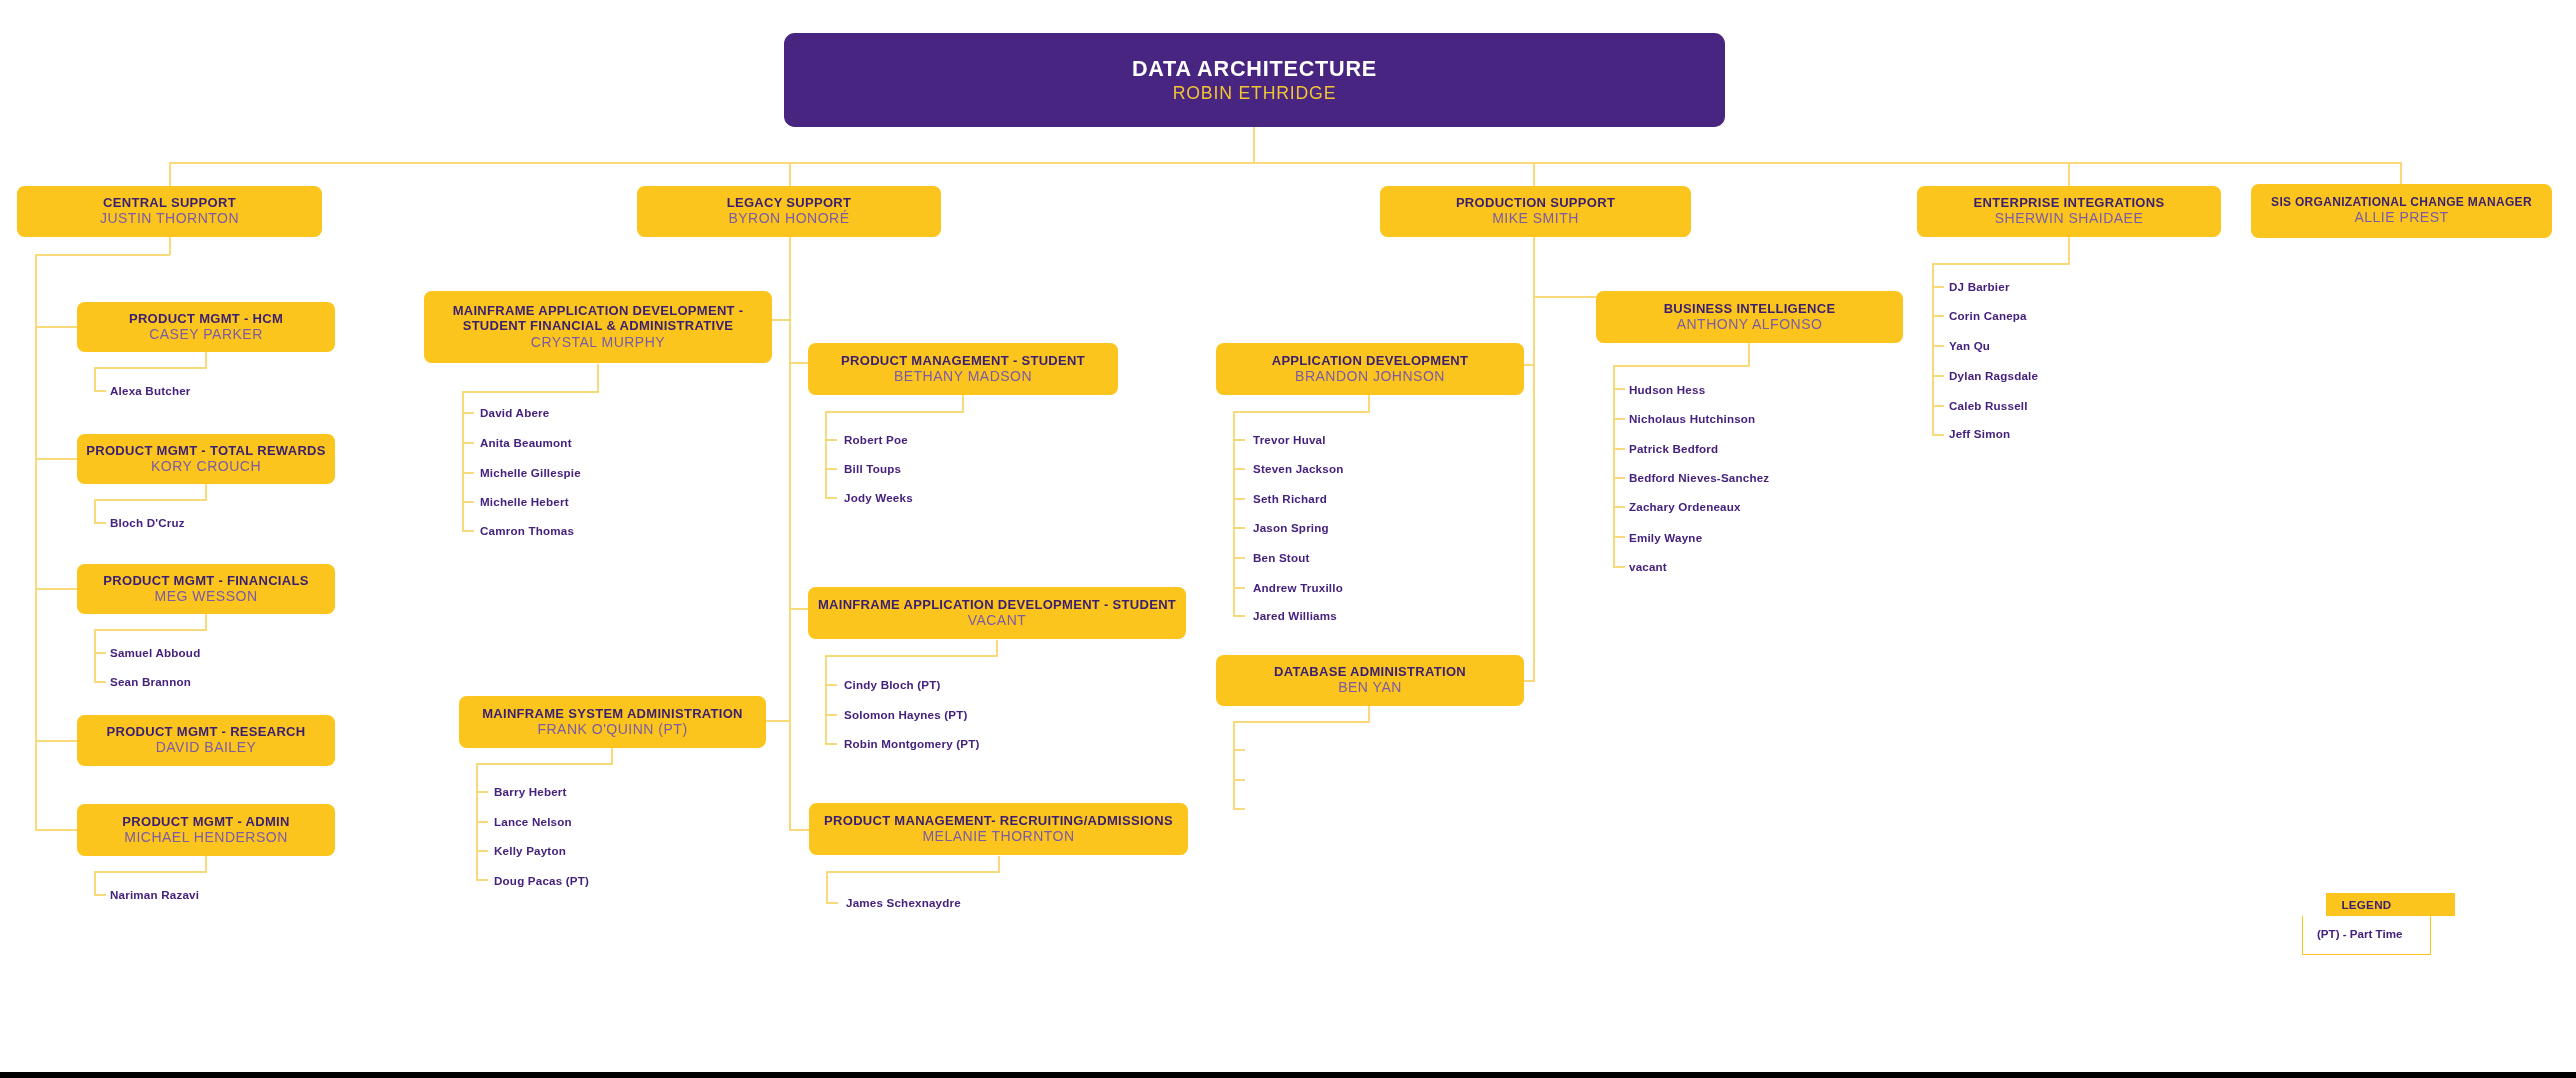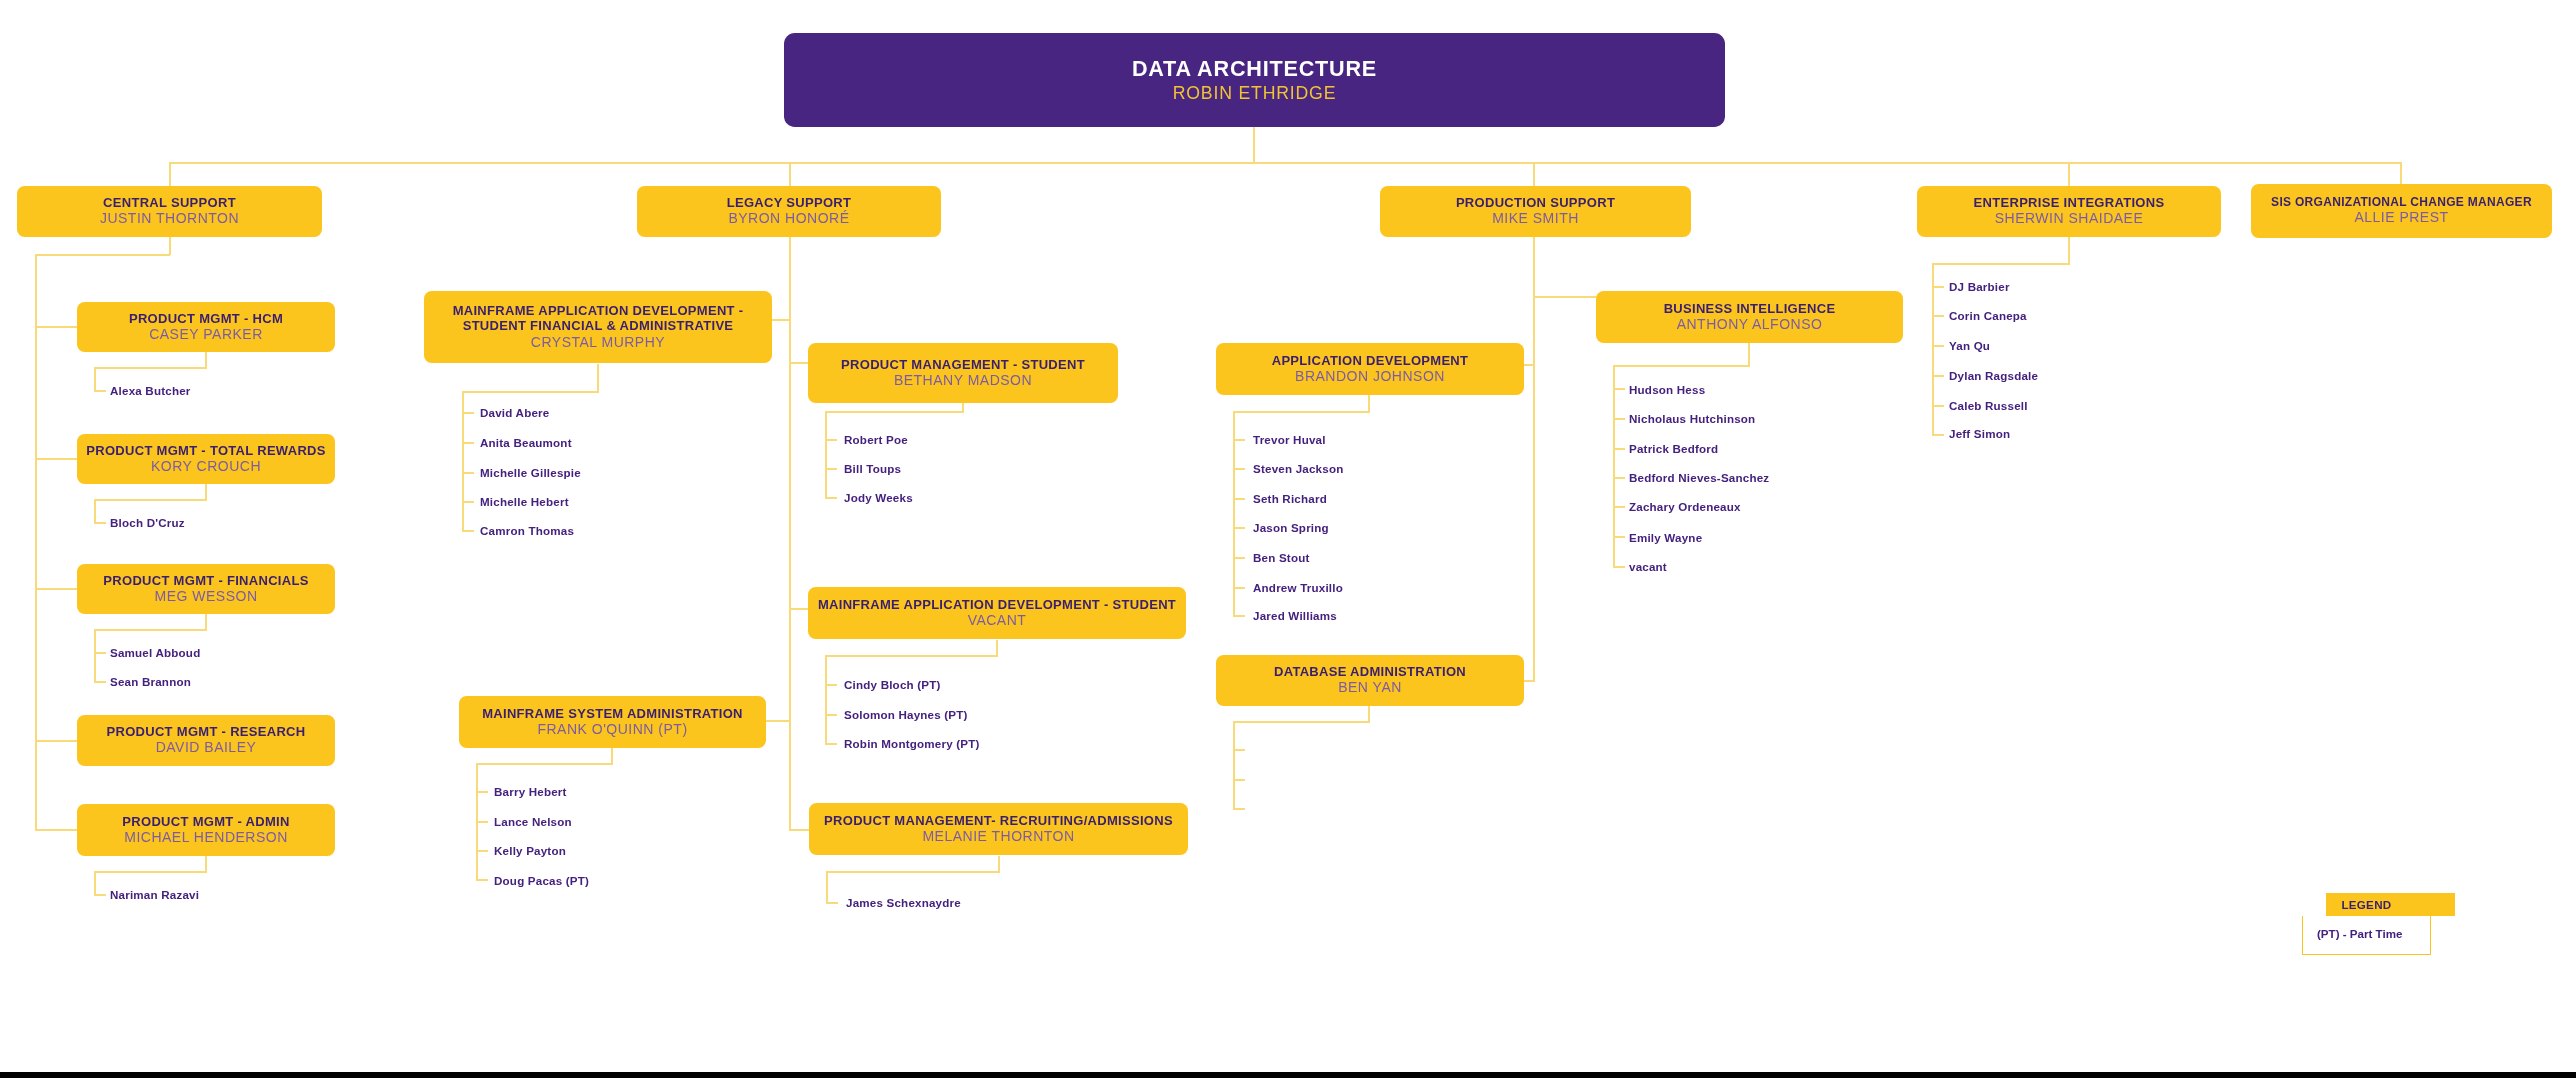--- a/index.html
+++ b/index.html
@@ -191,21 +191,21 @@
   </div>
   <div class="b" style="left:77px;top:804px;width:258px;height:52px">
     <div class="t">PRODUCT MGMT - ADMIN</div>
     <div class="n">MICHAEL HENDERSON</div>
   </div>
 
   <div class="b" style="left:424px;top:291px;width:348px;height:72px">
     <div class="t">MAINFRAME APPLICATION  DEVELOPMENT - STUDENT FINANCIAL &amp; ADMINISTRATIVE</div>
     <div class="n">CRYSTAL MURPHY</div>
   </div>
-  <div class="b" style="left:808px;top:343px;width:310px;height:60px">
+  <div class="b" style="left:808px;top:343px;width:310px;height:52px">
     <div class="t">PRODUCT MANAGEMENT - STUDENT</div>
     <div class="n">BETHANY MADSON</div>
   </div>
   <div class="b" style="left:808px;top:587px;width:378px;height:52px">
     <div class="t">MAINFRAME APPLICATION DEVELOPMENT - STUDENT</div>
     <div class="n">VACANT</div>
   </div>
   <div class="b" style="left:459px;top:696px;width:307px;height:52px">
     <div class="t">MAINFRAME SYSTEM ADMINISTRATION</div>
     <div class="n">FRANK O'QUINN (PT)</div>

